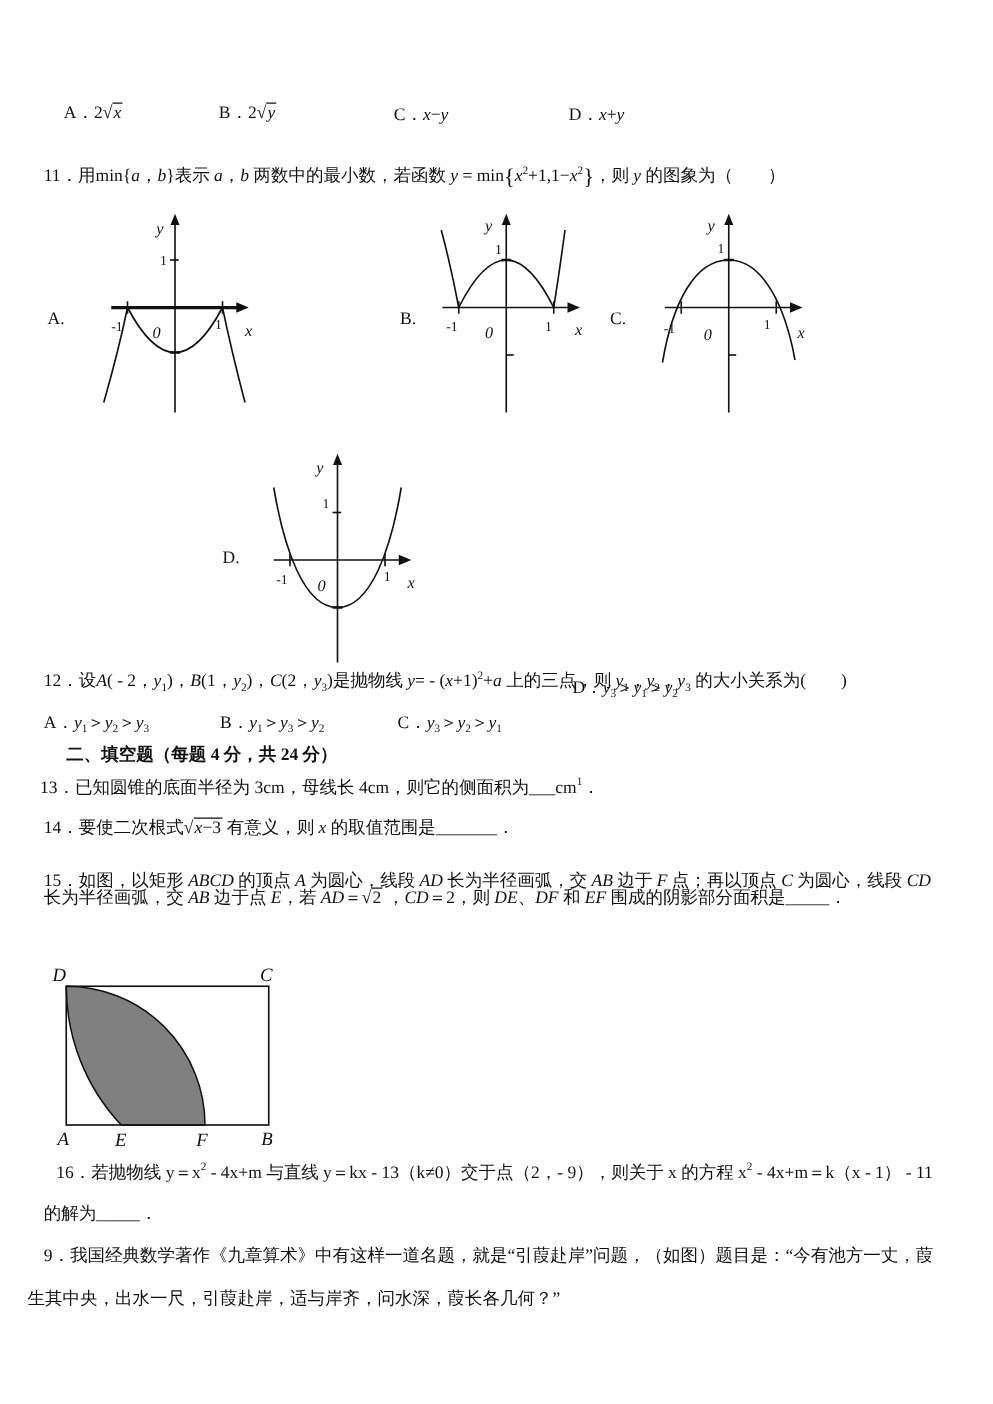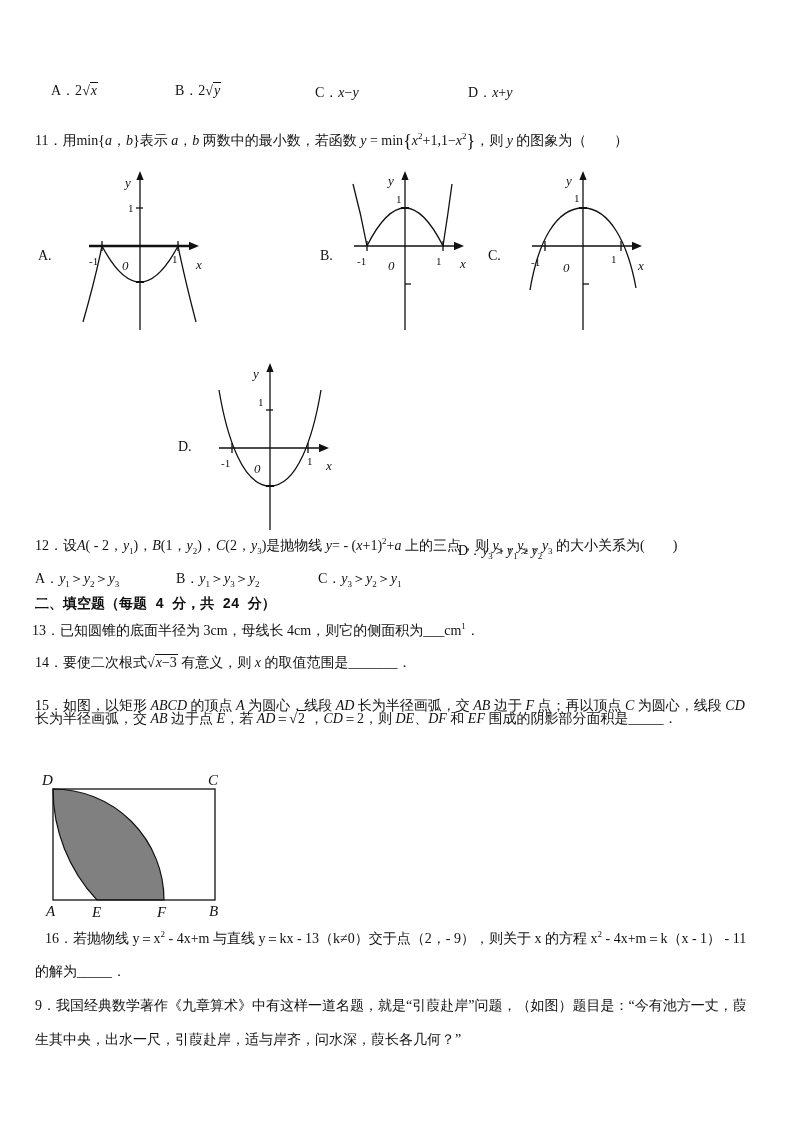--- a/index.html
+++ b/index.html
@@ -2,40 +2,40 @@
 <html><head>
 <meta charset="utf-8">
 <style>
   html,body{margin:0;padding:0;}
   body{
     width:794px;height:1123px;position:relative;background:#ffffff;
     font-family:"Liberation Serif","DejaVu Serif",serif;
     font-size:14px;color:#111;overflow:hidden;
   }
   .t{position:absolute;white-space:nowrap;line-height:1.25;}
-  .hd{font-weight:700;font-family:Liberation Mono, monospace;}
+  .hd{font-weight:700;font-family:Liberation Serif, serif;margin-left:18px;}
   sup{font-size:9px;line-height:0;}
   sub{font-size:9px;line-height:0;}
   i{font-family:"Liberation Serif","DejaVu Serif",serif;}
   .rad{white-space:nowrap;}
   .rv{border-top:1px solid #111;padding:0 1px;}
   .bb{font-size:18px;vertical-align:-2px;}
   svg{position:absolute;overflow:visible;}
   svg text{font-size:13px;font-style:italic;fill:#111;font-family:"Liberation Serif","DejaVu Serif",serif;}
   svg text.tick{font-size:11px;font-style:normal;}
   svg text.fig{font-size:15px;}
   .stroke{stroke:#111;fill:none;stroke-width:1.3;}
 </style>
 </head>
 <body>
 
 <span class="t" style="left:51px;top:82px">A．2<span class="rad">√<span class="rv"><i>x</i></span></span></span>
 <span class="t" style="left:175px;top:82px">B．2<span class="rad">√<span class="rv"><i>y</i></span></span></span>
 <span class="t" style="left:315px;top:84px">C．<i>x</i>−<i>y</i></span>
-<span class="t" style="left:468px;top:84px">D．<i>x</i>+<i>y</i></span>
+<span class="t" style="left:455px;top:84px">D．<i>x</i>+<i>y</i></span>
 
 <div class="t" style="left:35px;top:130px">11．用min{<i>a</i>，<i>b</i>}表示 <i>a</i>，<i>b</i> 两数中的最小数，若函数 <i>y</i> = min<span class="bb">{</span><i>x</i><sup>2</sup>+1,1−<i>x</i><sup>2</sup><span class="bb">}</span>，则 <i>y</i> 的图象为（　　）</div>
 
 <span class="t" style="left:38px;top:247px">A.</span>
 <span class="t" style="left:320px;top:247px">B.</span>
 <span class="t" style="left:488px;top:247px">C.</span>
 <span class="t" style="left:178px;top:438px">D.</span>
 
 <svg style="left:75px;top:170px" width="135" height="165" viewBox="0 0 135 165">
   <g class="stroke">
@@ -141,13 +141,13 @@
   <text x="8" y="144" class="fig">A</text>
   <text x="171" y="144" class="fig">B</text>
   <text x="54" y="145" class="fig">E</text>
   <text x="119" y="145" class="fig">F</text>
 </svg>
 
 <div class="t" style="left:45px;top:930px">16．若抛物线 y＝x<sup>2</sup> - 4x+m 与直线 y＝kx - 13（k≠0）交于点（2，- 9），则关于 x 的方程 x<sup>2</sup> - 4x+m＝k（x - 1） - 11</div>
 <div class="t" style="left:35px;top:963px">的解为_____．</div>
 
 <div class="t" style="left:35px;top:997px">9．我国经典数学著作《九章算术》中有这样一道名题，就是“引葭赴岸”问题，（如图）题目是：“今有池方一丈，葭</div>
-<div class="t" style="left:35px;top:1031px">生其中央，出水一尺，引葭赴岸，适与岸齐，问水深，葭长各几何？”</div>
+<div class="t" style="left:22px;top:1031px">生其中央，出水一尺，引葭赴岸，适与岸齐，问水深，葭长各几何？”</div>
 
 </body></html>

